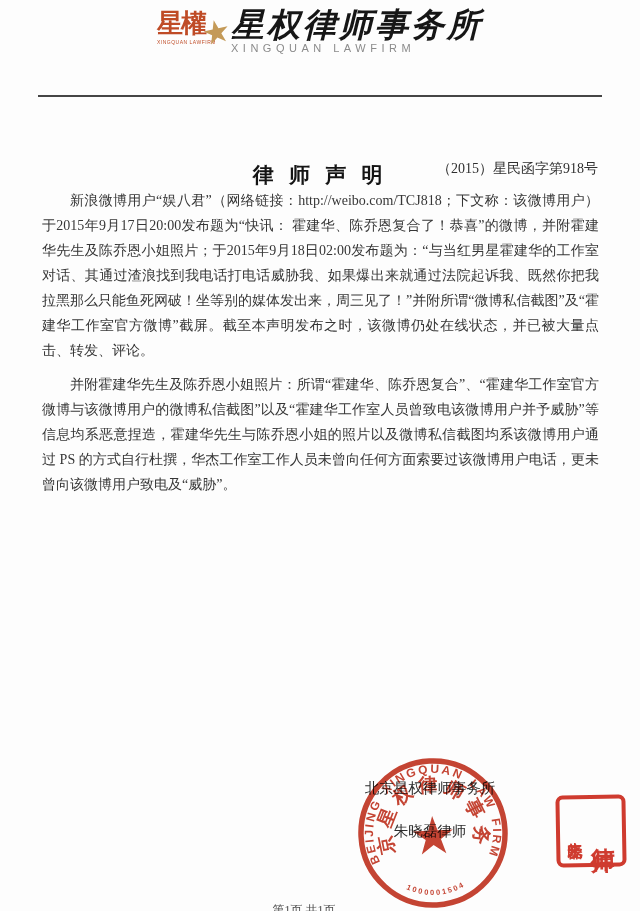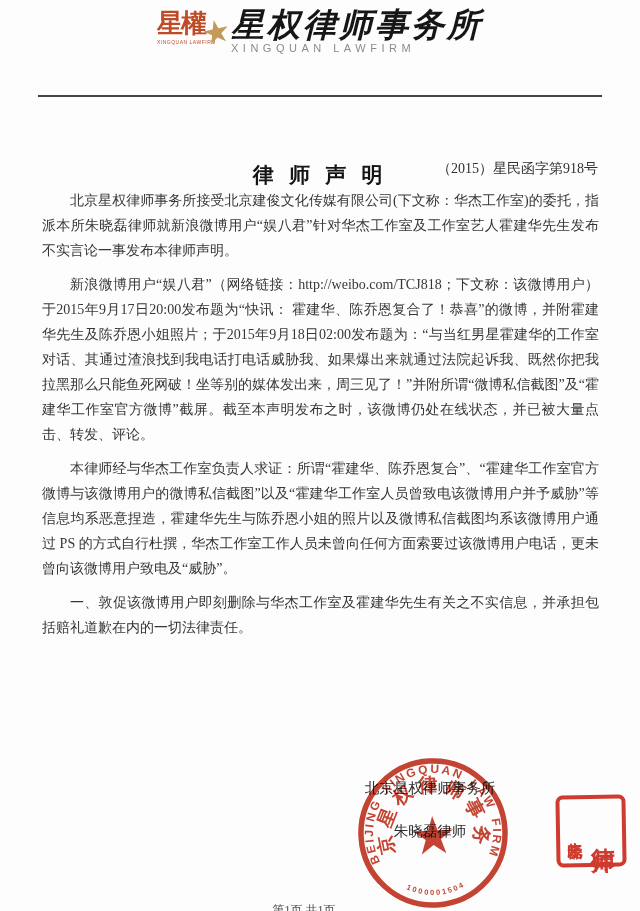--- a/index.html
+++ b/index.html
@@ -68,24 +68,22 @@
       <span class="logo-en">XINGQUAN LAWFIRM</span>
     </div>
   </div>
 
   <div class="rule"></div>
 
   <div class="doc-title">律 师 声 明</div>
   <div class="ref-no">（2015）星民函字第918号</div>
 
   <div class="body-text">
-    <p>北京星权律师事务所接受北京建俊文化传媒有限公司(下文称：华杰工作室)的委托，指派本所朱晓磊律师就新浪微博用户“娱八君”针对华杰工作室及工作室艺人霍建华先生发布不实言论一事发布本律师声明。</p>
     <p>新浪微博用户“娱八君”（网络链接：http://weibo.com/TCJ818；下文称：该微博用户）于2015年9月17日20:00发布题为“快讯： 霍建华、陈乔恩复合了！恭喜”的微博，并附霍建华先生及陈乔恩小姐照片；于2015年9月18日02:00发布题为：“与当红男星霍建华的工作室对话、其通过渣浪找到我电话打电话威胁我、如果爆出来就通过法院起诉我、既然你把我拉黑那么只能鱼死网破！坐等别的媒体发出来，周三见了！”并附所谓“微博私信截图”及“霍建华工作室官方微博”截屏。截至本声明发布之时，该微博仍处在线状态，并已被大量点击、转发、评论。</p>
-    <p>本律师经与华杰工作室负责人求证：所谓“霍建华、陈乔恩复合”、“霍建华工作室官方微博与该微博用户的微博私信截图”以及“霍建华工作室人员曾致电该微博用户并予威胁”等信息均系恶意捏造，霍建华先生与陈乔恩小姐的照片以及微博私信截图均系该微博用户通过 PS 的方式自行杜撰，华杰工作室工作人员未曾向任何方面索要过该微博用户电话，更未曾向该微博用户致电及“威胁”。</p>
-    <p>一、敦促该微博用户即刻删除与华杰工作室及霍建华先生有关之不实信息，并承担包括赔礼道歉在内的一切法律责任。</p>
+    <p>并附霍建华先生及陈乔恩小姐照片：所谓“霍建华、陈乔恩复合”、“霍建华工作室官方微博与该微博用户的微博私信截图”以及“霍建华工作室人员曾致电该微博用户并予威胁”等信息均系恶意捏造，霍建华先生与陈乔恩小姐的照片以及微博私信截图均系该微博用户通过 PS 的方式自行杜撰，华杰工作室工作人员未曾向任何方面索要过该微博用户电话，更未曾向该微博用户致电及“威胁”。</p>
   </div>
 
   <div class="signature">
     <div>北京星权律师事务所</div>
     <div>朱晓磊律师</div>
   </div>
 
   <svg class="round-seal" viewBox="-79 -79 158 158" xmlns="http://www.w3.org/2000/svg">
     <defs>
       <path id="arcEn" d="M -51.96 30 A 60 60 0 1 1 51.96 30" fill="none"></path>

